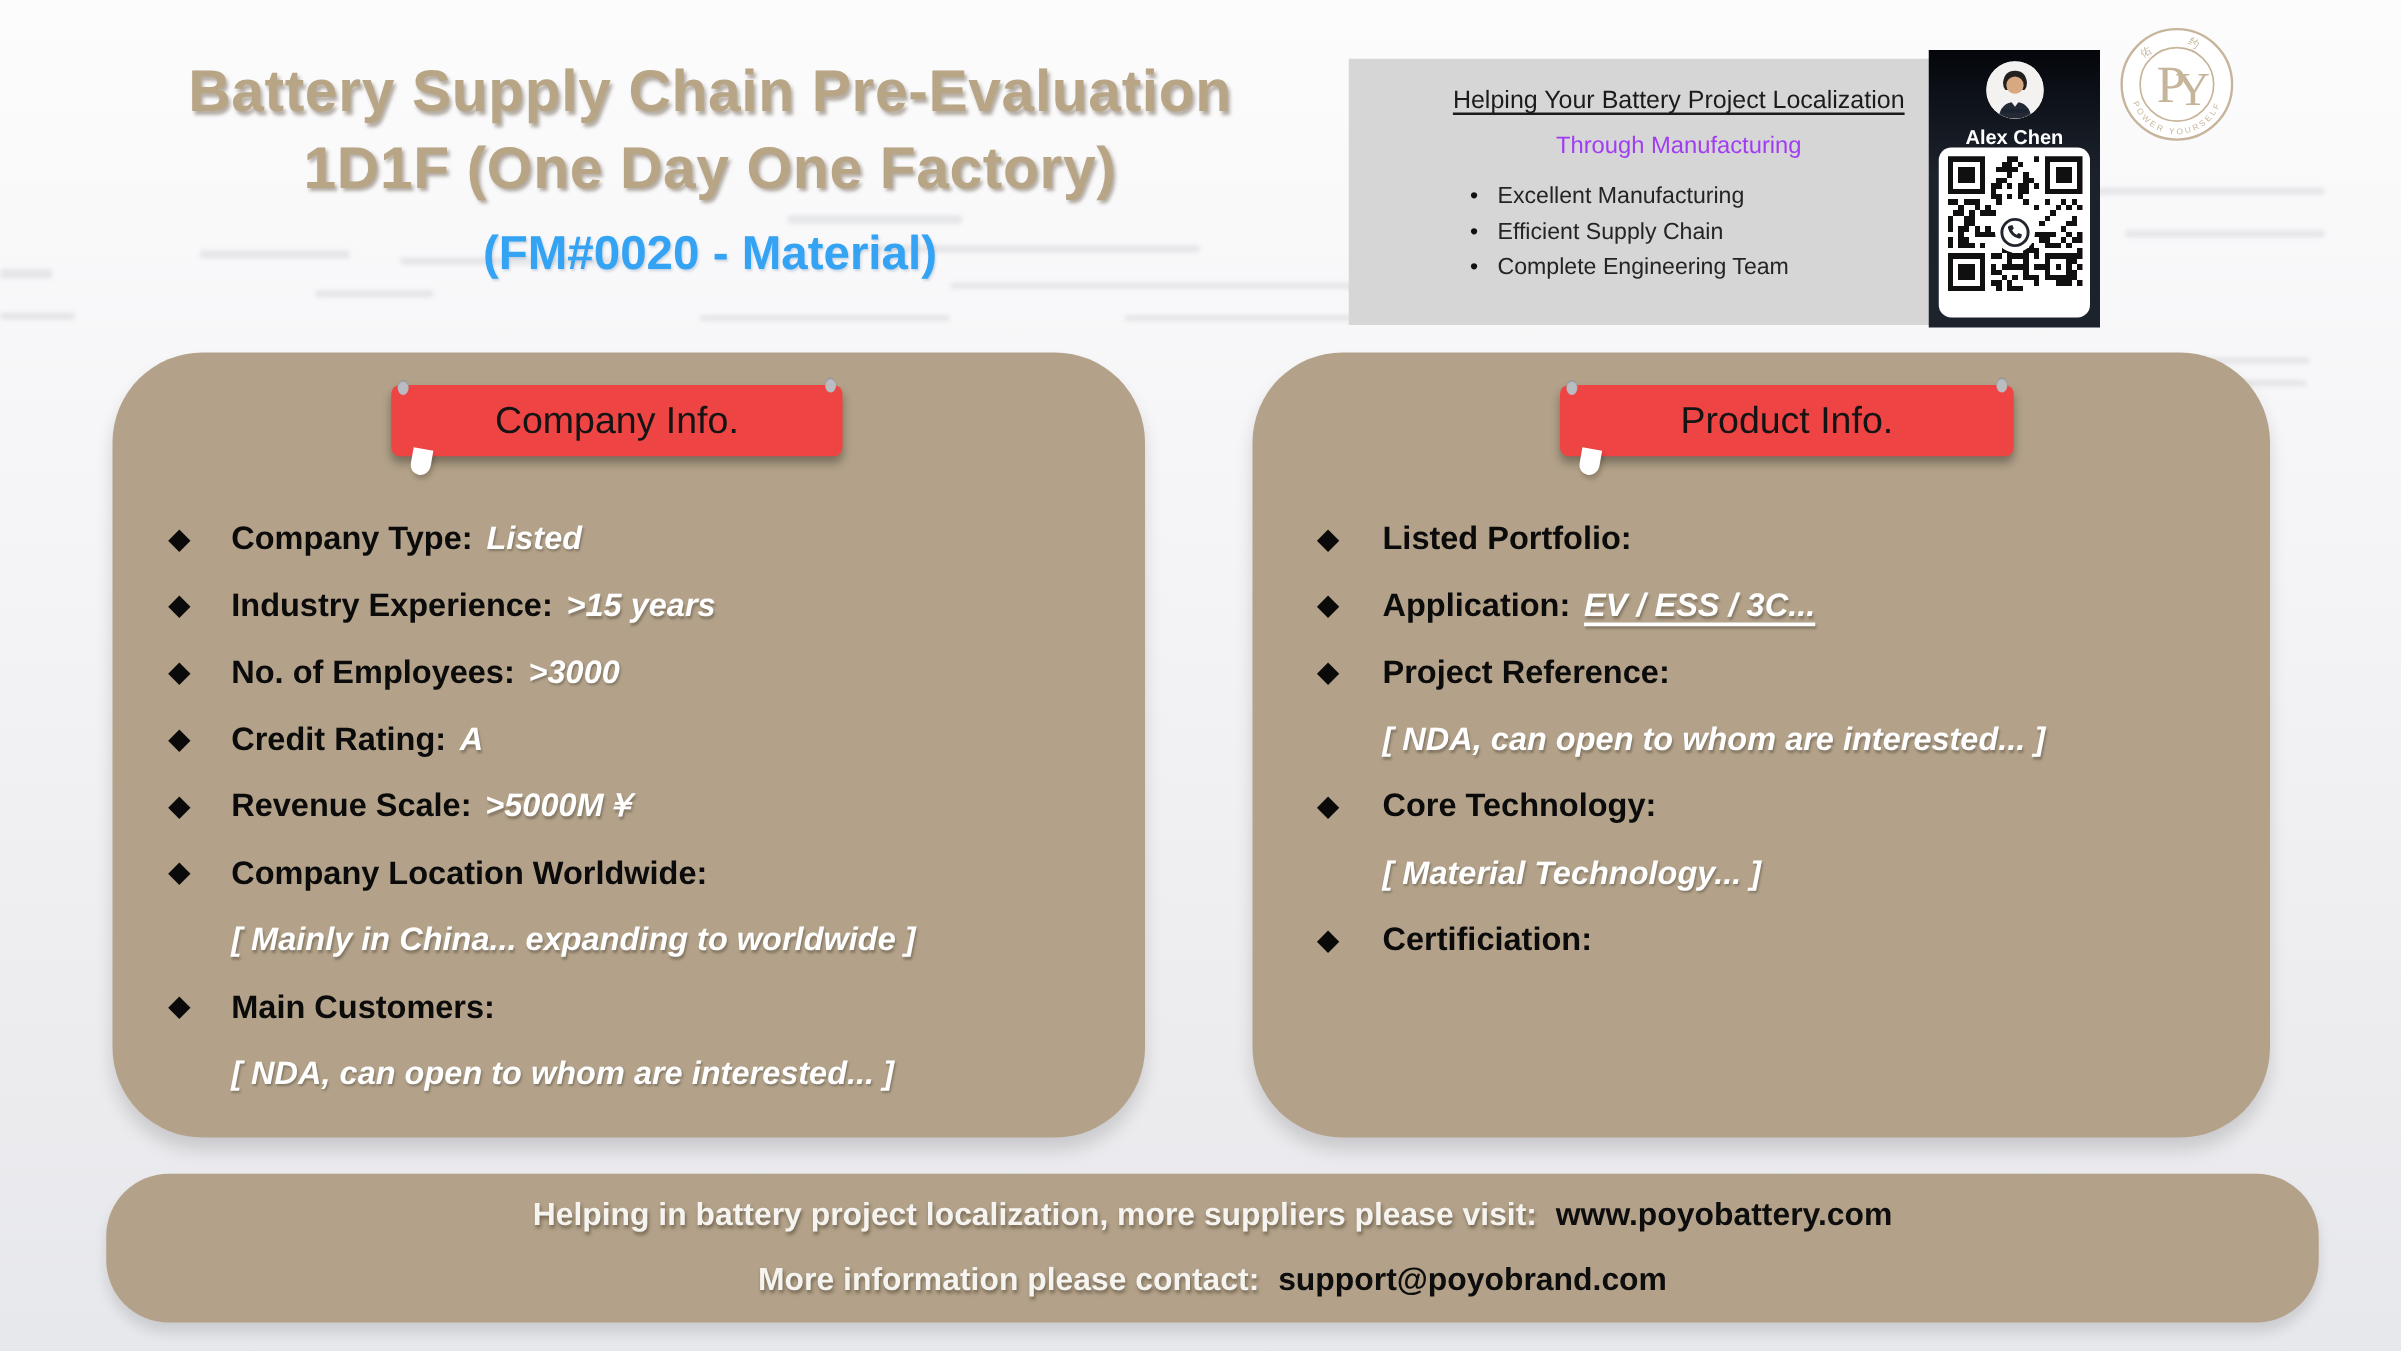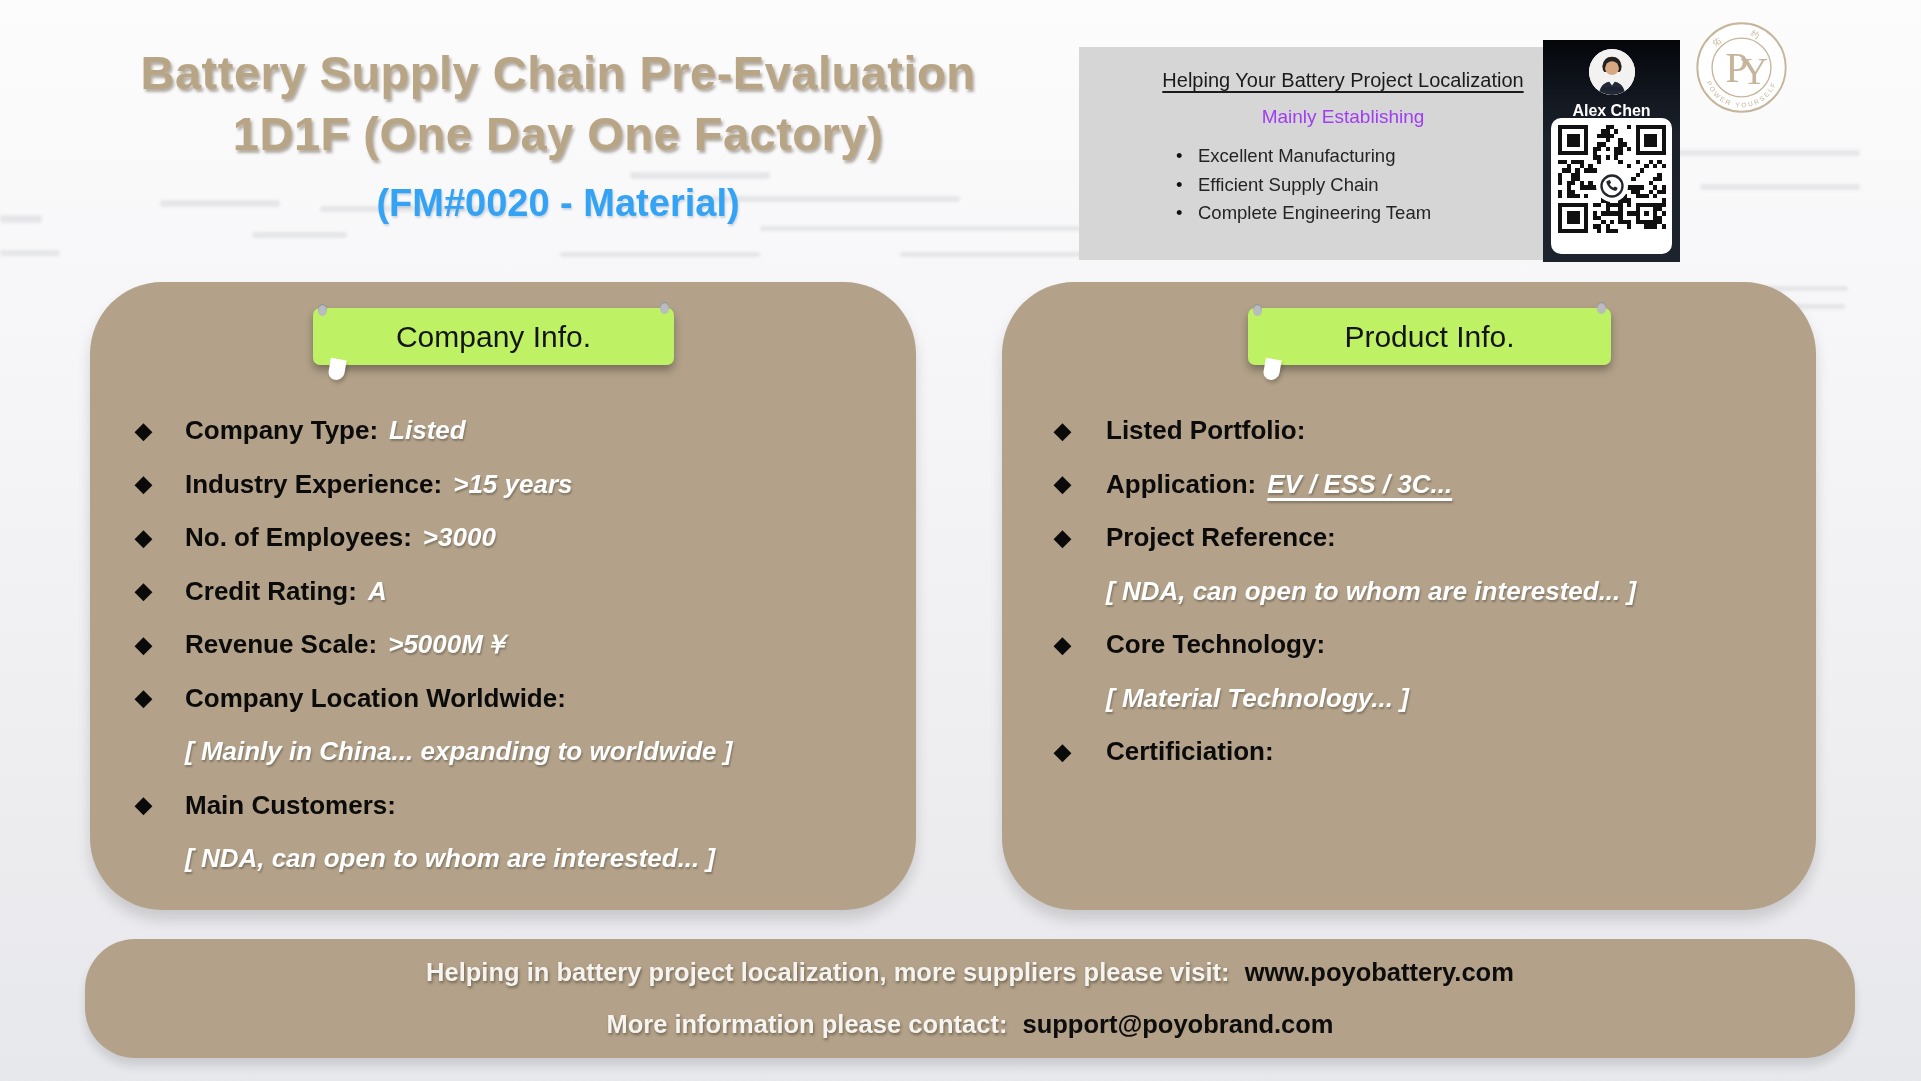--- a/index.html
+++ b/index.html
@@ -5,21 +5,21 @@
   html,body{margin:0;padding:0;}
   body{
     width:1921px;height:1081px;overflow:hidden;position:relative;
     font-family:"Liberation Sans",sans-serif;
     background:linear-gradient(180deg,#fcfcfd 0%,#f5f5f7 38%,#ececef 78%,#e7e8ec 100%);
   }
   
   .wm{position:absolute;background:#cfd0d4;opacity:.45;border-radius:3px;filter:blur(1.6px);}
 
   
-  .title-block{position:absolute;left:108px;top:42px;width:900px;text-align:center;}
+  .title-block{position:absolute;left:118px;top:42px;width:900px;text-align:center;}
   .title-line{
     font-size:47px;font-weight:700;color:#b7a586;line-height:61px;letter-spacing:.5px;
     text-shadow:2px 3px 3px rgba(90,75,55,.45);
   }
   .subtitle{
     margin-top:13px;font-size:38px;font-weight:700;color:#35a3f4;line-height:52px;
     text-shadow:1px 2px 2px rgba(70,110,150,.25);
   }
 
   
@@ -53,21 +53,21 @@
   .logo{position:absolute;left:1694px;top:20px;width:95px;height:95px;}
 
   
   .panel{
     position:absolute;top:282px;height:628px;background:#b3a289;border-radius:72px;
     box-shadow:0 10px 14px rgba(0,0,0,.14);
   }
   .panel-left{left:90px;width:826px;}
   .panel-right{left:1002px;width:814px;}
   .panel-label{
-    position:absolute;top:26px;height:57px;background:#bef264;border-radius:7px;
+    position:absolute;top:26px;height:57px;background:#ef4444;border-radius:7px;
     display:flex;align-items:center;justify-content:center;
     font-size:30px;color:#141414;box-shadow:0 5px 8px rgba(0,0,0,.33);
   }
   .panel-left .panel-label{left:223px;width:361px;}
   .panel-right .panel-label{left:246px;width:363px;}
   .pin{position:absolute;width:9px;height:12px;border-radius:50%;background:#b9bdc1;box-shadow:inset 0 1px 1px rgba(0,0,0,.25);}
   .pin.tl{left:5px;top:-4px;}
   .pin.tr{right:5px;top:-6px;}
   .tail{
     position:absolute;left:16px;bottom:-15px;width:16px;height:21px;background:#ffffff;
@@ -117,21 +117,21 @@
 </div>
 
 <div class="title-block">
   <div class="title-line">Battery Supply Chain Pre-Evaluation</div>
   <div class="title-line">1D1F (One Day One Factory)</div>
   <div class="subtitle">(FM#0020 - Material)</div>
 </div>
 
 <div class="promo">
   <div class="promo-heading">Helping Your Battery Project Localization</div>
-  <div class="promo-sub">Mainly Establishing</div>
+  <div class="promo-sub">Through Manufacturing</div>
   <ul class="promo-bullets">
     <li><span class="dot">•</span><span>Excellent Manufacturing</span></li>
     <li><span class="dot">•</span><span>Efficient Supply Chain</span></li>
     <li><span class="dot">•</span><span>Complete Engineering Team</span></li>
   </ul>
 </div>
 
 <div class="contact-card">
   <div class="avatar">
     <svg viewBox="0 0 48 48" width="46" height="46">

